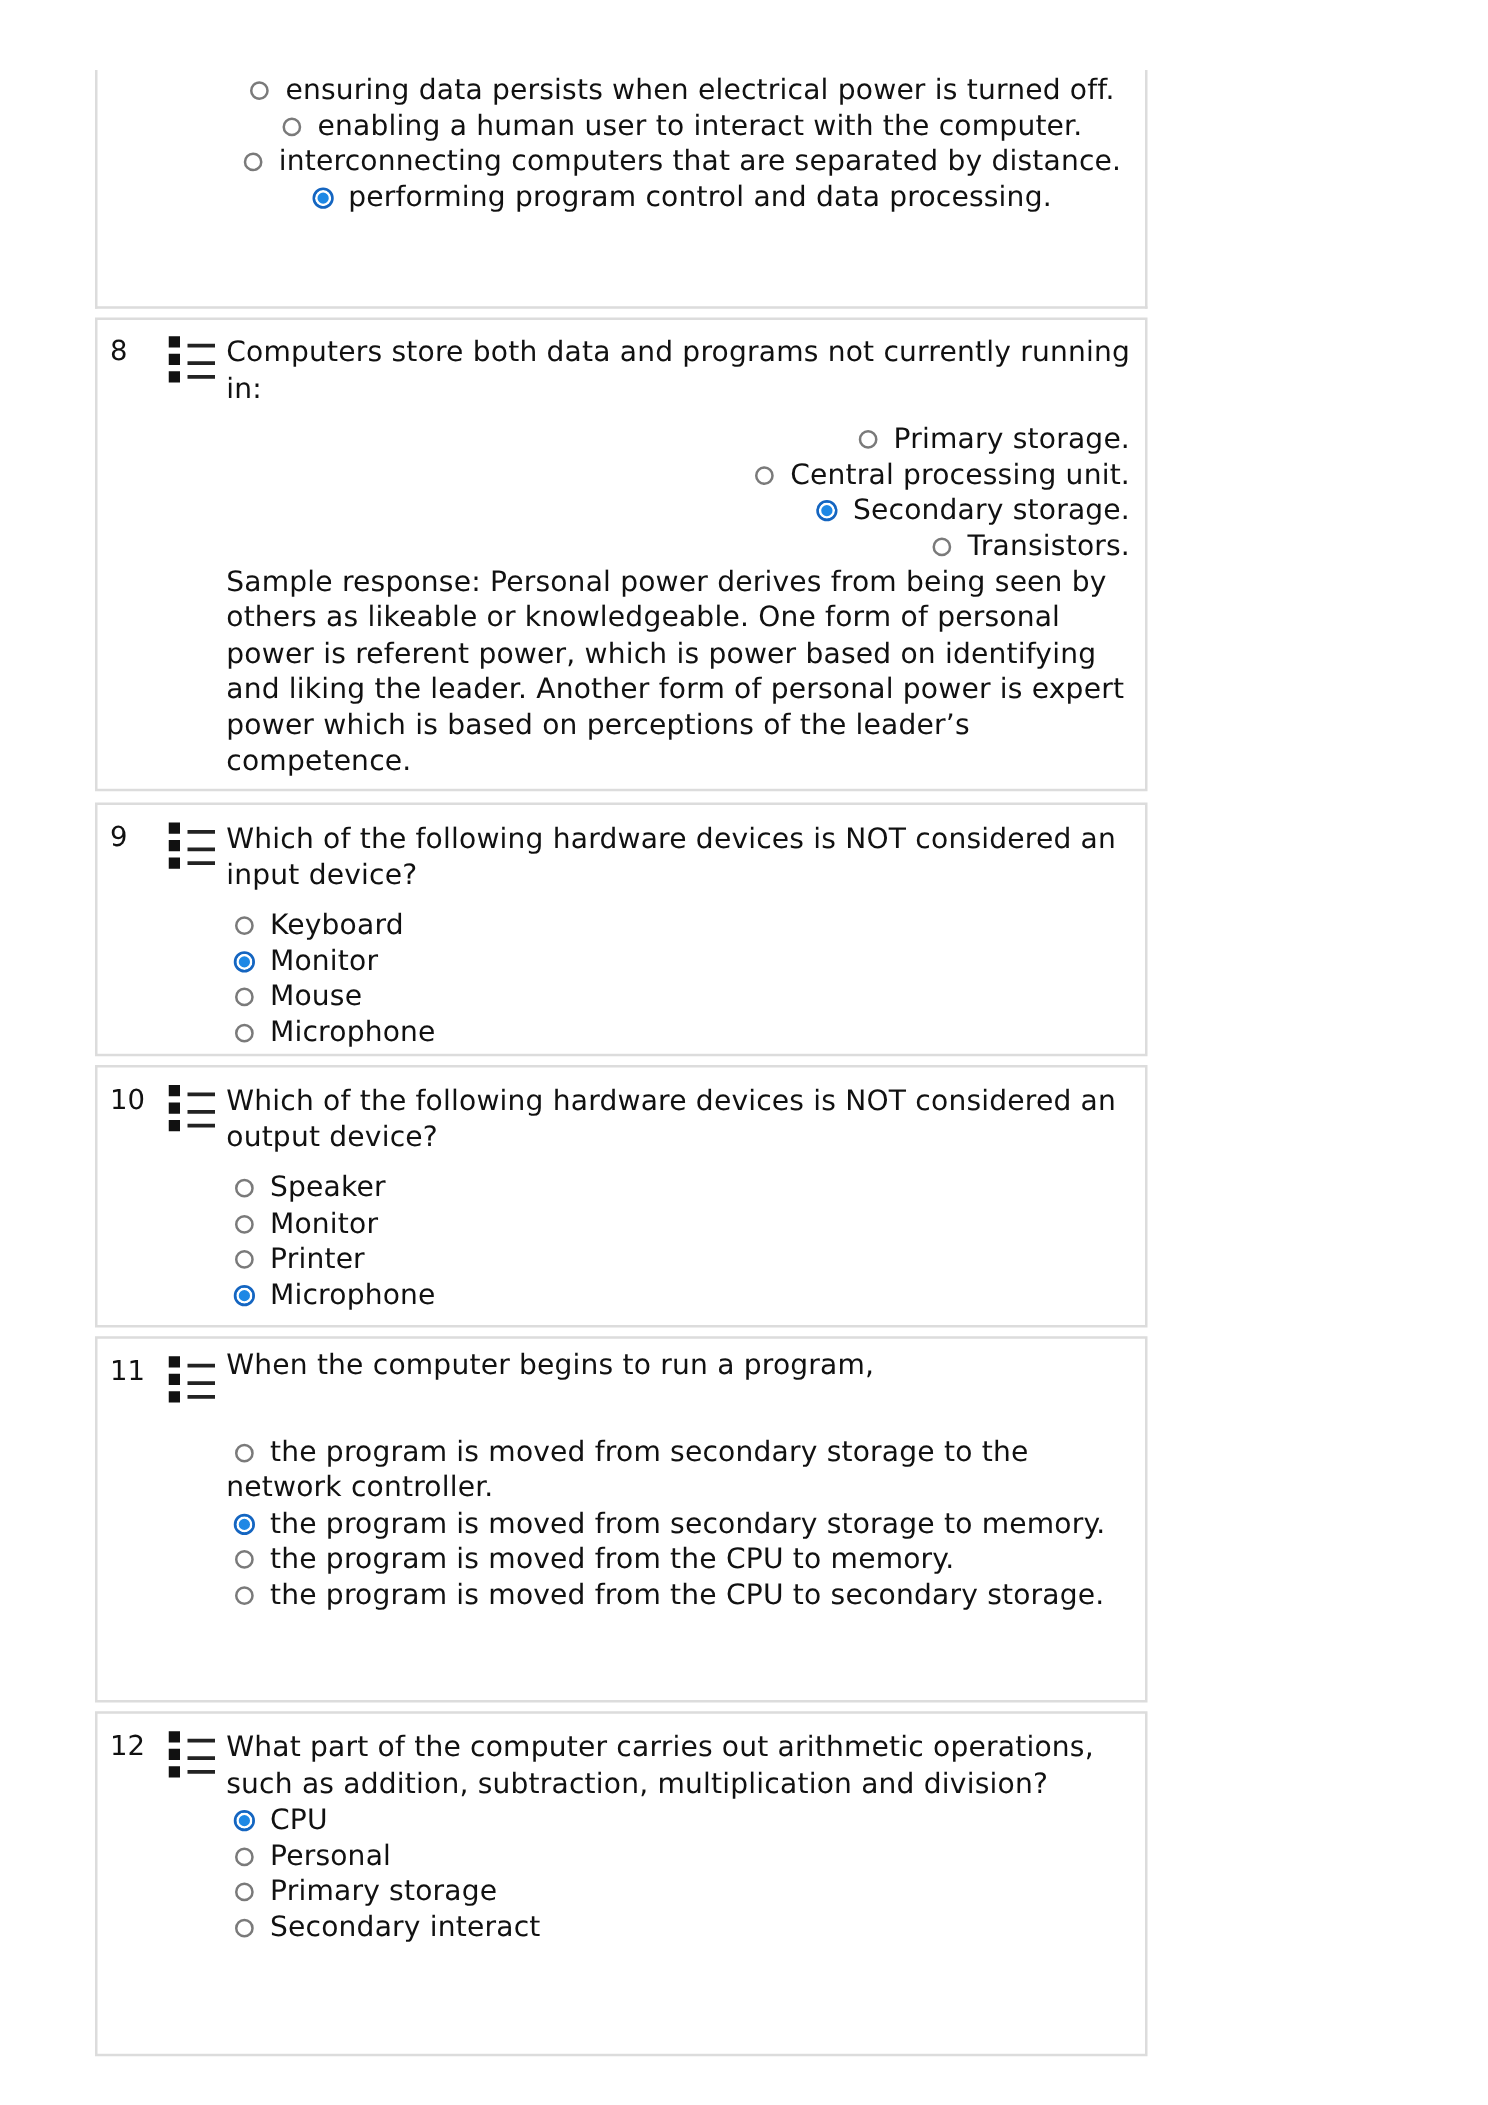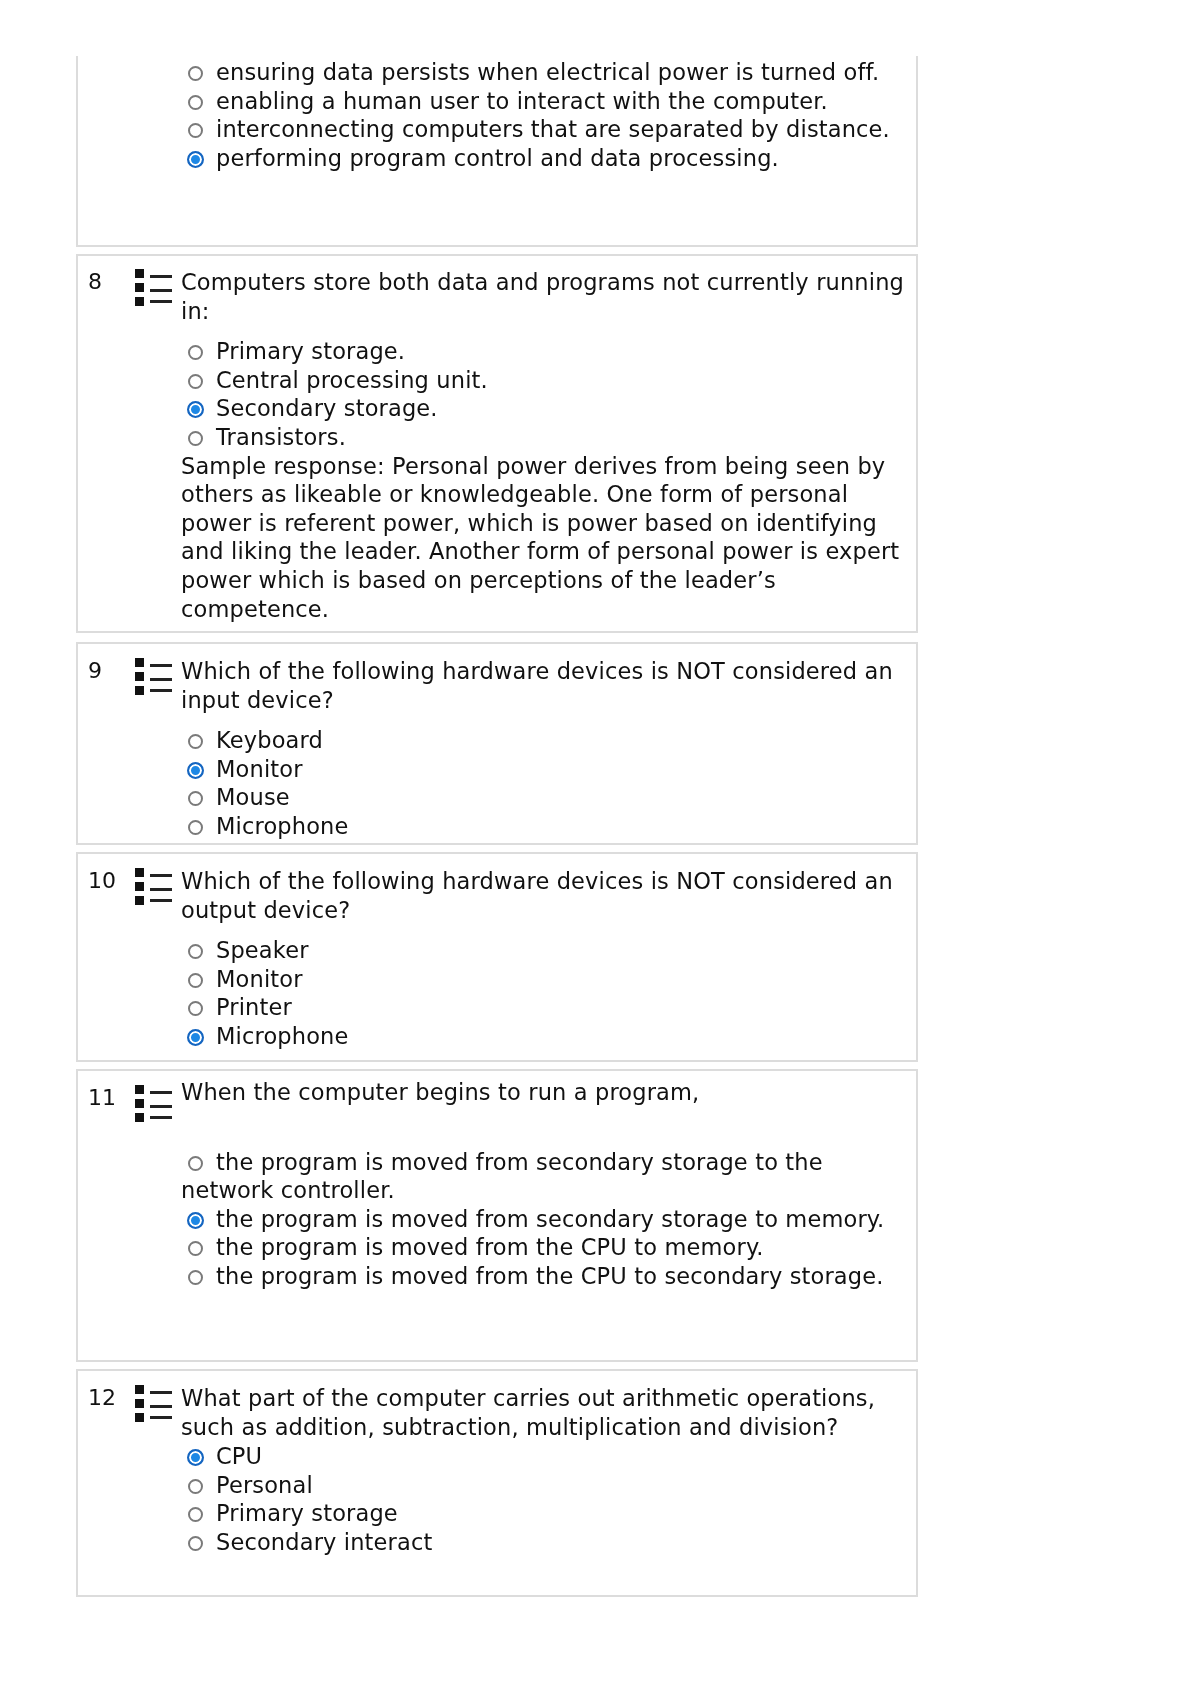--- a/index.html
+++ b/index.html
@@ -1,20 +1,20 @@
 <!DOCTYPE html>
 <html><head>
 <meta charset="utf-8">
 <style>
   html, body { margin: 0; padding: 0; background: #ffffff; }
   body { width: 1190px; height: 1684px; position: relative; overflow: hidden;
          font-family: "DejaVu Sans", sans-serif; color: #111; }
   .box { position: absolute; left: 76px; width: 842px; box-sizing: border-box;
          border: 2px solid #dcdcdc; background: #fff; }
-  .box.cont { border-top: none; }
+  .box.cont { border-top: none; text-align: center; }
   .qnum { position: absolute; left: 10px; font-size: 22px; line-height: 28.5px; }
   .qicon { position: absolute; left: 56px; width: 40px; height: 46px; }
   .qicon .b { position: absolute; left: 1px; width: 9px; height: 9px; background: #111; }
   .qicon .l { position: absolute; left: 16px; height: 3px; background: #222; }
   .content { position: absolute; left: 103px; right: 12px; font-size: 22.5px;
              line-height: 28.6px; letter-spacing: 0.15px; }
   .qtext { margin: 0; }
   .opts { margin: 0; }
   .opt { position: relative; padding-left: 0; }
   .radio { display: inline-block; width: 15px; height: 15px; border-radius: 50%;
@@ -43,21 +43,21 @@
   <span class="qicon" style="top:13px;">
     <i class="b" style="top:0"></i>
       <i class="l" style="top:6px;width:22px"></i>
     <i class="b" style="top:14px"></i>
       <i class="l" style="top:20px;width:22px"></i>
     <i class="b" style="top:28px"></i>
       <i class="l" style="top:31px;width:22px"></i>
   </span>
   <div class="content" style="top:12px;">
     <p class="qtext">Computers store both data and programs not currently running in:</p>
-    <div class="opts" style="margin-top:12px;">
+    <div class="opts" style="margin-top:12px;text-align:right;">
       <div class="opt"><span class="radio"></span><span>Primary storage.</span></div>
       <div class="opt"><span class="radio"></span><span>Central processing unit.</span></div>
       <div class="opt"><span class="radio checked"></span><span>Secondary storage.</span></div>
       <div class="opt"><span class="radio"></span><span>Transistors.</span></div>
     </div>
     <p class="sample">Sample response: Personal power derives from being seen by others as likeable or knowledgeable. One form of personal power is referent power, which is power based on identifying and liking the leader. Another form of personal power is expert power which is based on perceptions of the leader’s competence.</p>
   </div>
 </div>
 
 <div class="box" style="top:642px; height:203px;">
@@ -116,21 +116,21 @@
     <p class="qtext">When the computer begins to run a program,</p>
     <div class="opts" style="margin-top:41px;">
       <div class="opt"><span class="radio"></span><span>the program is moved from secondary storage to the network controller.</span></div>
       <div class="opt"><span class="radio checked"></span><span>the program is moved from secondary storage to memory.</span></div>
       <div class="opt"><span class="radio"></span><span>the program is moved from the CPU to memory.</span></div>
       <div class="opt"><span class="radio"></span><span>the program is moved from the CPU to secondary storage.</span></div>
     </div>
   </div>
 </div>
 
-<div class="box" style="top:1369px; height:228px;">
+<div class="box" style="top:1369px; height:276px;">
   <span class="qnum" style="top:13px;">12</span>
   <span class="qicon" style="top:14px;">
     <i class="b" style="top:0"></i>
       <i class="l" style="top:6px;width:22px"></i>
     <i class="b" style="top:14px"></i>
       <i class="l" style="top:20px;width:22px"></i>
     <i class="b" style="top:28px"></i>
       <i class="l" style="top:31px;width:22px"></i>
   </span>
   <div class="content" style="top:13px;">

